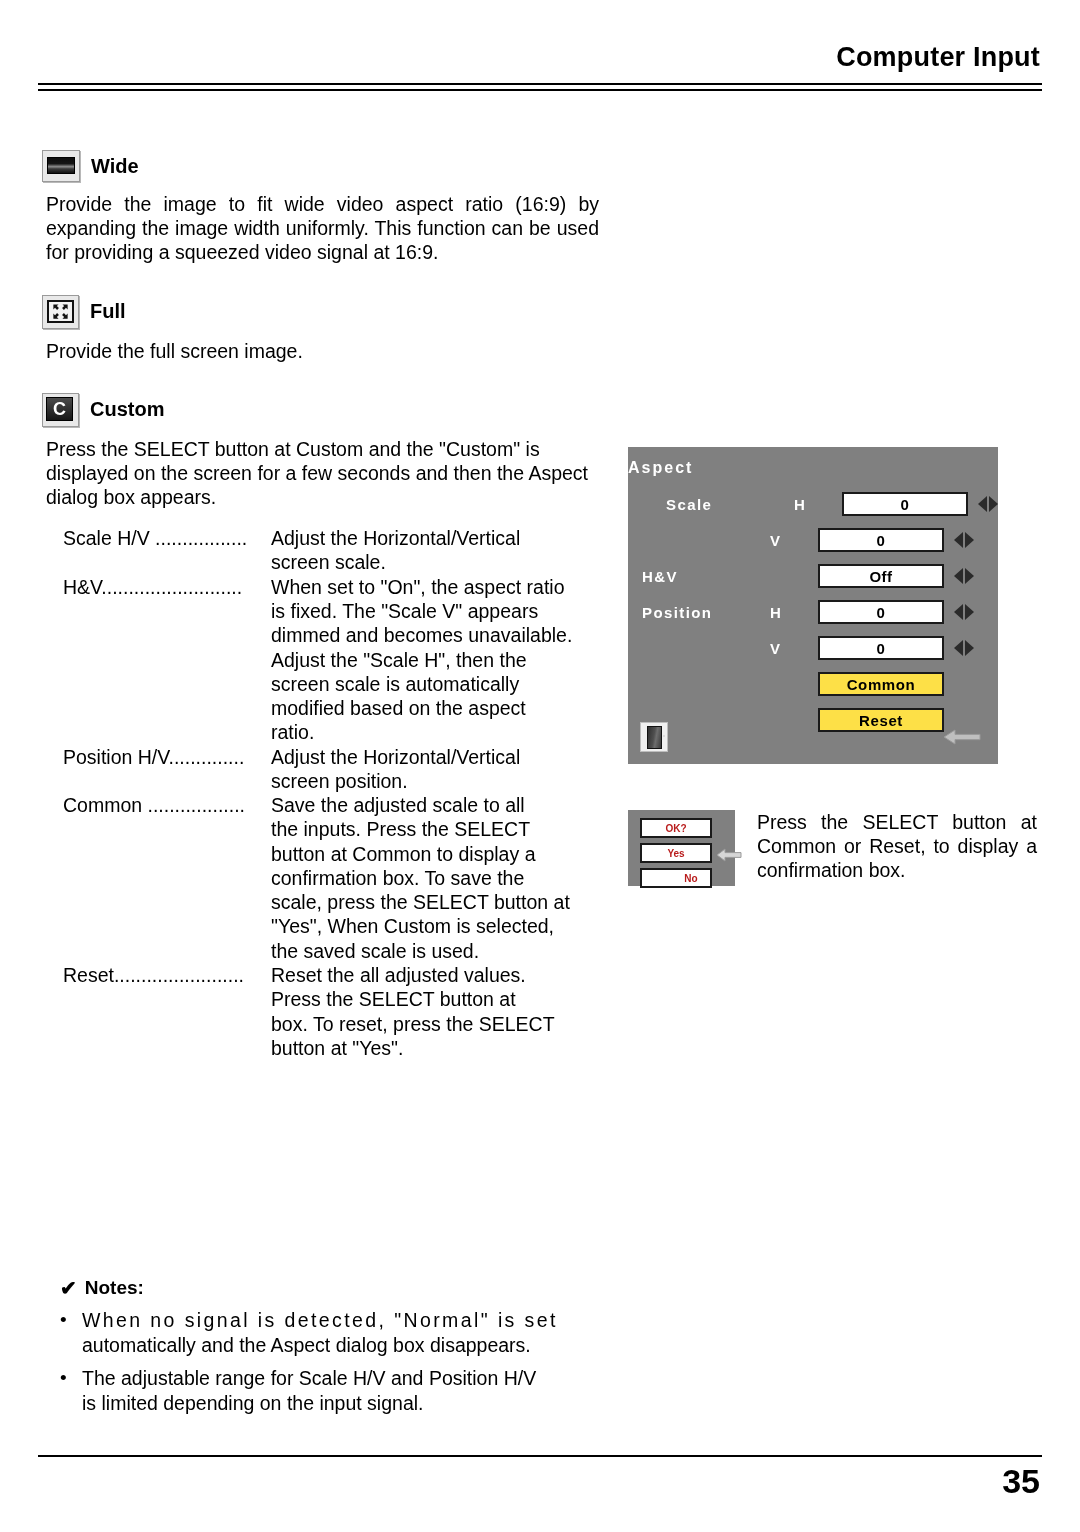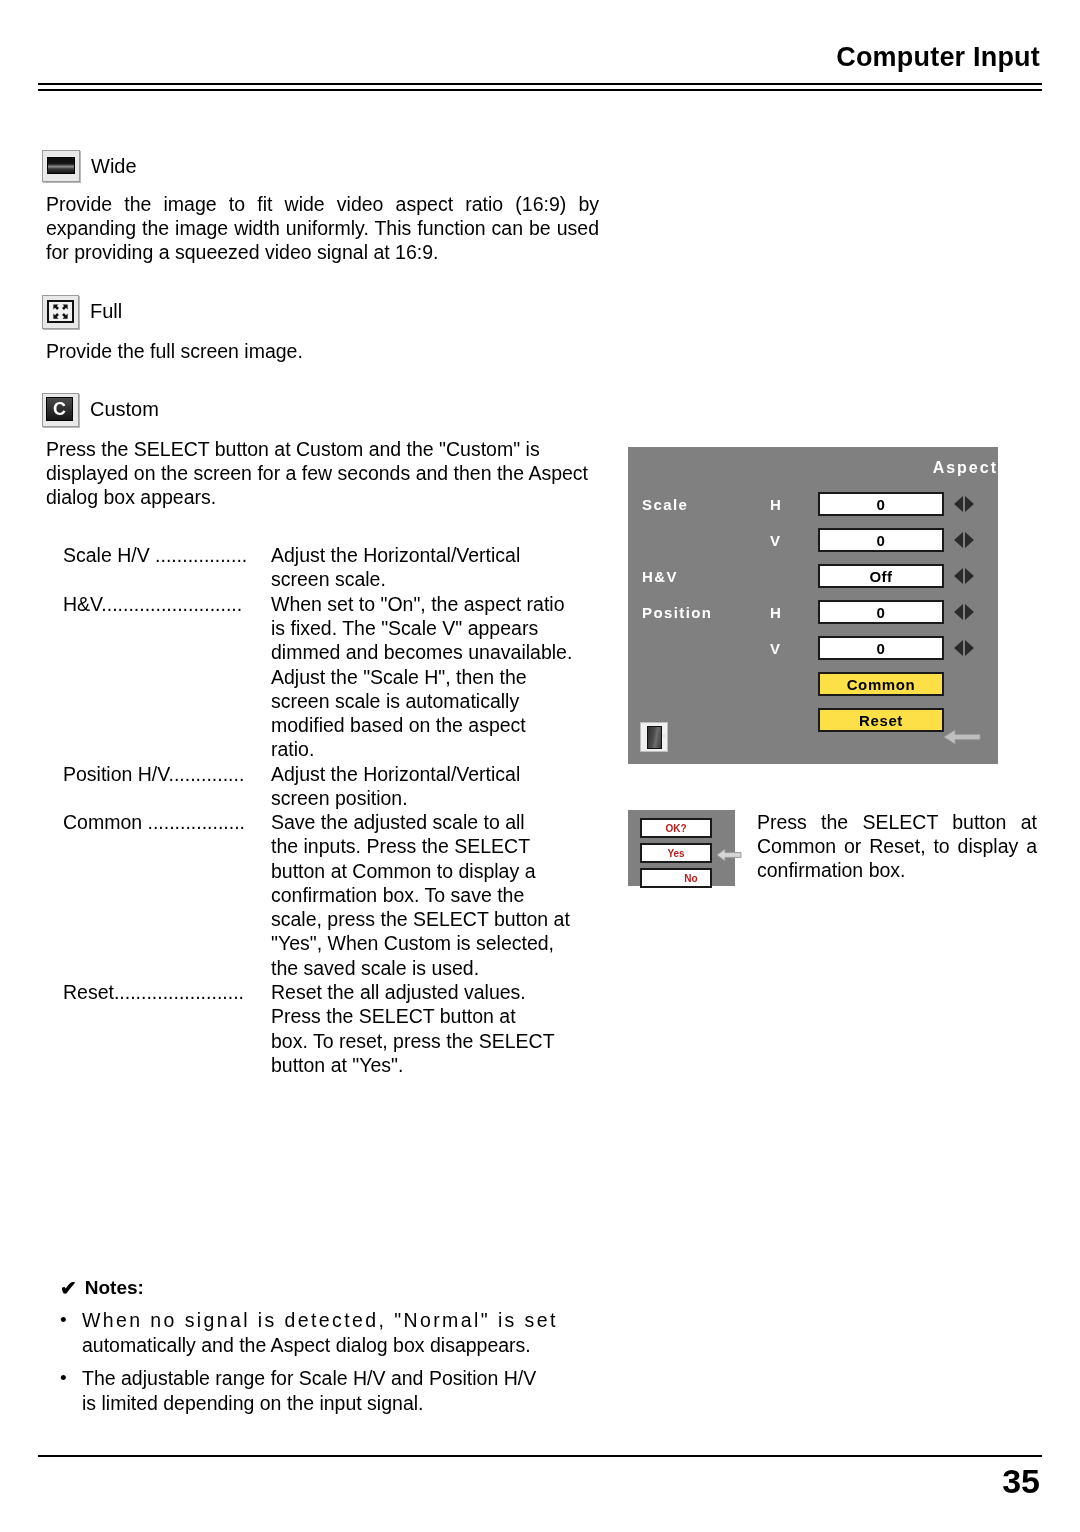--- a/index.html
+++ b/index.html
@@ -27,21 +27,21 @@
   }
   .header-rule-bot {
     position:absolute; left:38px; right:38px; top:89px;
     height:2px; background:#000;
   }
 
   
   .content { position:absolute; left:42px; top:150px; width:560px; }
 
   .mode-head { display:flex; align-items:center; gap:11px; margin-bottom:10px; }
-  .mode-title { font-size:20px; font-weight:normal; }
+  .mode-title { font-size:20px; font-weight:bold; }
 
   
   .icon-box {
     width:38px; height:32px;
     border:1px solid #9a9a9a;
     background:#e9e9e9;
     box-shadow: 1px 1px 0 #b8b8b8;
     position:relative;
     flex:0 0 auto;
   }
@@ -71,38 +71,38 @@
 
   .para {
     font-size:19.5px; line-height:1.24; text-align:justify;
     margin:0 0 6px 4px; width:553px;
   }
   .para.nj { text-align:left; }
 
   .blk { margin-bottom:30px; }
 
   
-  .deflist { margin-top:34px; margin-left:21px; width:540px; }
+  .deflist { margin-top:17px; margin-left:21px; width:540px; }
   .defrow { display:flex; align-items:flex-start; margin-bottom:0px; }
   .defterm {
     width:208px; flex:0 0 208px;
     font-size:19.5px; line-height:1.245;
     white-space:nowrap; overflow:hidden;
   }
   .defdesc { font-size:19.5px; line-height:1.245; flex:1; }
   .defdesc div { white-space:nowrap; }
 
   
   .osd {
     position:absolute; left:628px; top:447px;
     width:370px; height:317px;
     background:#808080;
   }
   .osd-title {
-    text-align:right; color:#ffffff;
+    text-align:left; color:#ffffff;
     font-size:16px; font-weight:bold; letter-spacing:2px;
     padding-top:12px; font-family:"Liberation Sans", sans-serif;
   }
   .osd-row { display:flex; align-items:center; height:34px; margin-top:2px; }
   .osd-label {
     width:142px; flex:0 0 142px; padding-left:14px;
     color:#fff; font-size:15px; font-weight:bold; letter-spacing:1.4px;
   }
   .osd-hv {
     width:48px; flex:0 0 48px;
@@ -265,21 +265,21 @@
         <div>box. To reset, press the SELECT</div>
         <div>button at "Yes".</div>
       </div>
     </div>
   </div>
 </div>
 
 <div class="osd">
   <div class="osd-title">Aspect</div>
 
-  <div class="osd-row" style="margin-top:10px;">
+  <div class="osd-row" style="margin-top:10px;justify-content:flex-end;">
     <div class="osd-label">Scale</div>
     <div class="osd-hv">H</div>
     <div class="osd-field">0</div>
     <div class="osd-arrows">
         <span class="tri-l"></span>
         <span class="tri-r"></span>
       </div>
   </div>
 
   <div class="osd-row">

